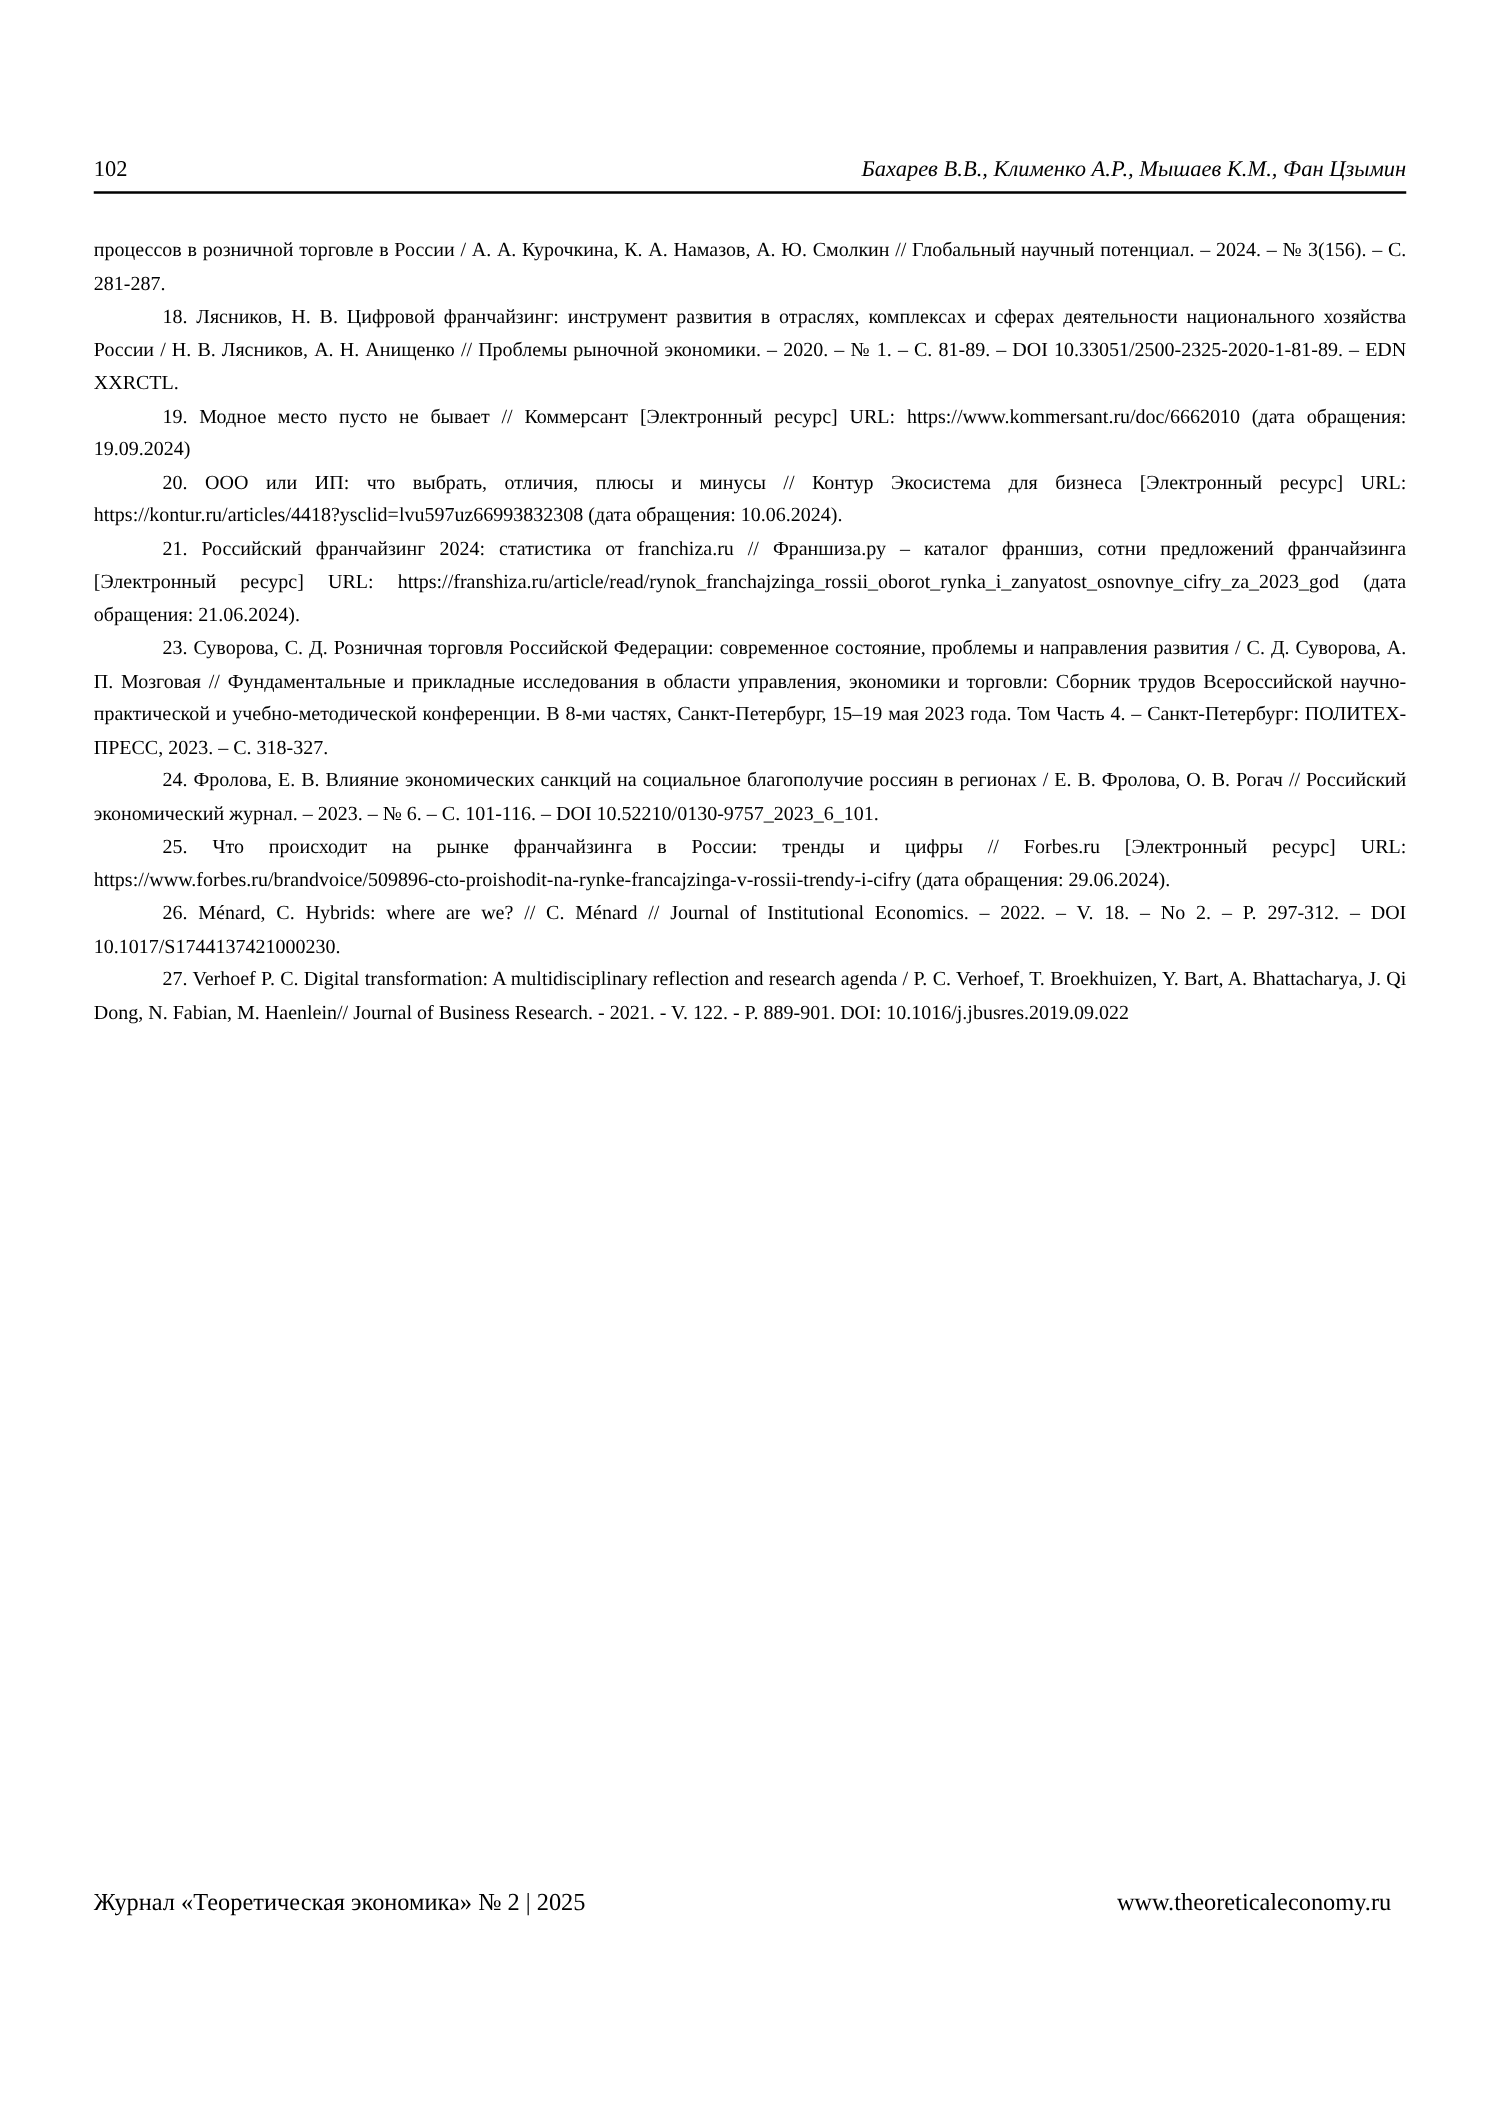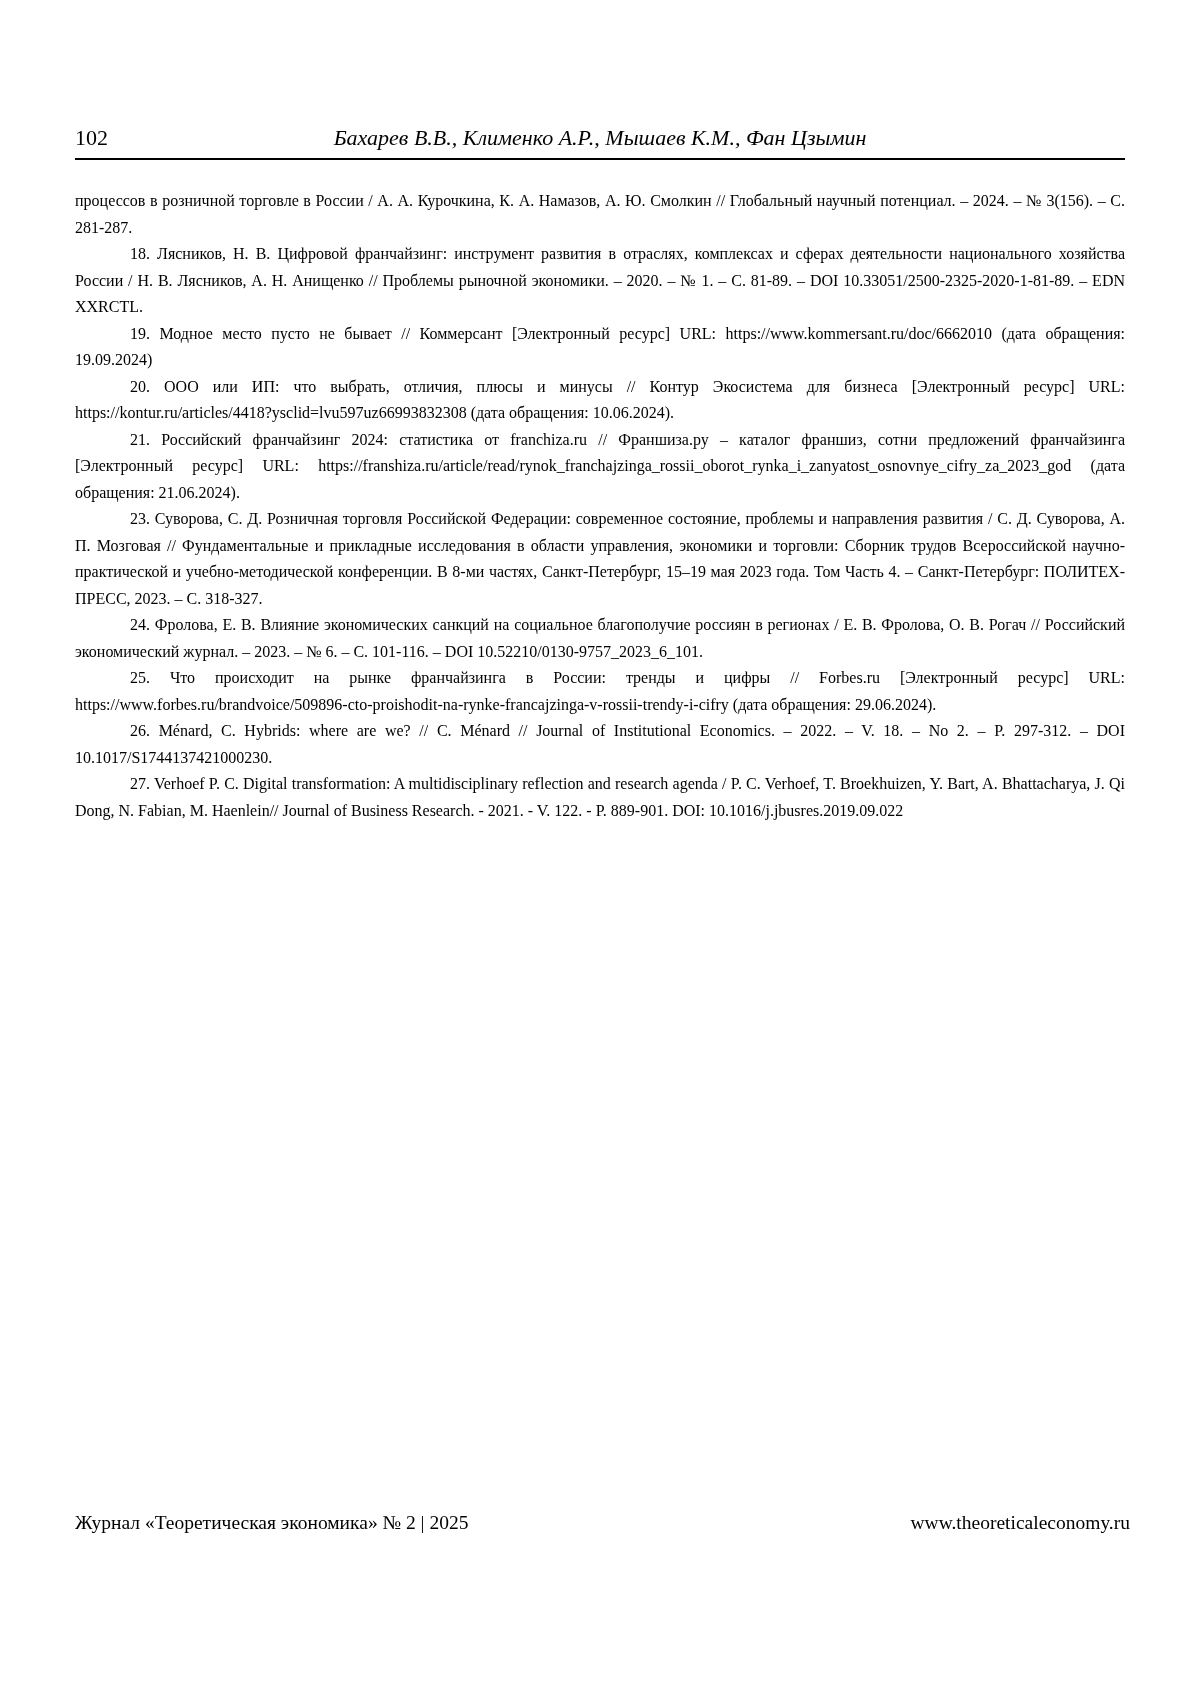--- a/index.html
+++ b/index.html
@@ -13,51 +13,51 @@
     font-family: "Liberation Serif", serif;
     overflow: hidden;
   }
   .page-header {
     position: absolute;
     left: 75px;
     right: 75px;
     top: 125px;
     border-bottom: 2px solid #000;
     padding-bottom: 7px;
-    font-size: 22px;
+    font-size: 18px;
   }
   .page-number {
     position: absolute;
     left: 0;
     top: 0;
   }
   .running-head {
     display: block;
-    text-align: center;
+    text-align: right;
     font-style: italic;
   }
   .page-body {
     position: absolute;
     left: 75px;
     right: 75px;
     top: 188px;
     font-size: 16px;
     line-height: 26.5px;
     text-align: justify;
   }
   .para {
     margin: 0;
     text-indent: 55px;
     overflow-wrap: break-word;
   }
   .para.no-indent { text-indent: 0; }
   .page-footer {
     position: absolute;
     left: 75px;
-    right: 70px;
+    right: 87px;
     top: 1512px;
     display: flex;
     justify-content: space-between;
     font-size: 19.5px;
   }
 </style>
 </head>
 <body>
 
 <div class="page">

